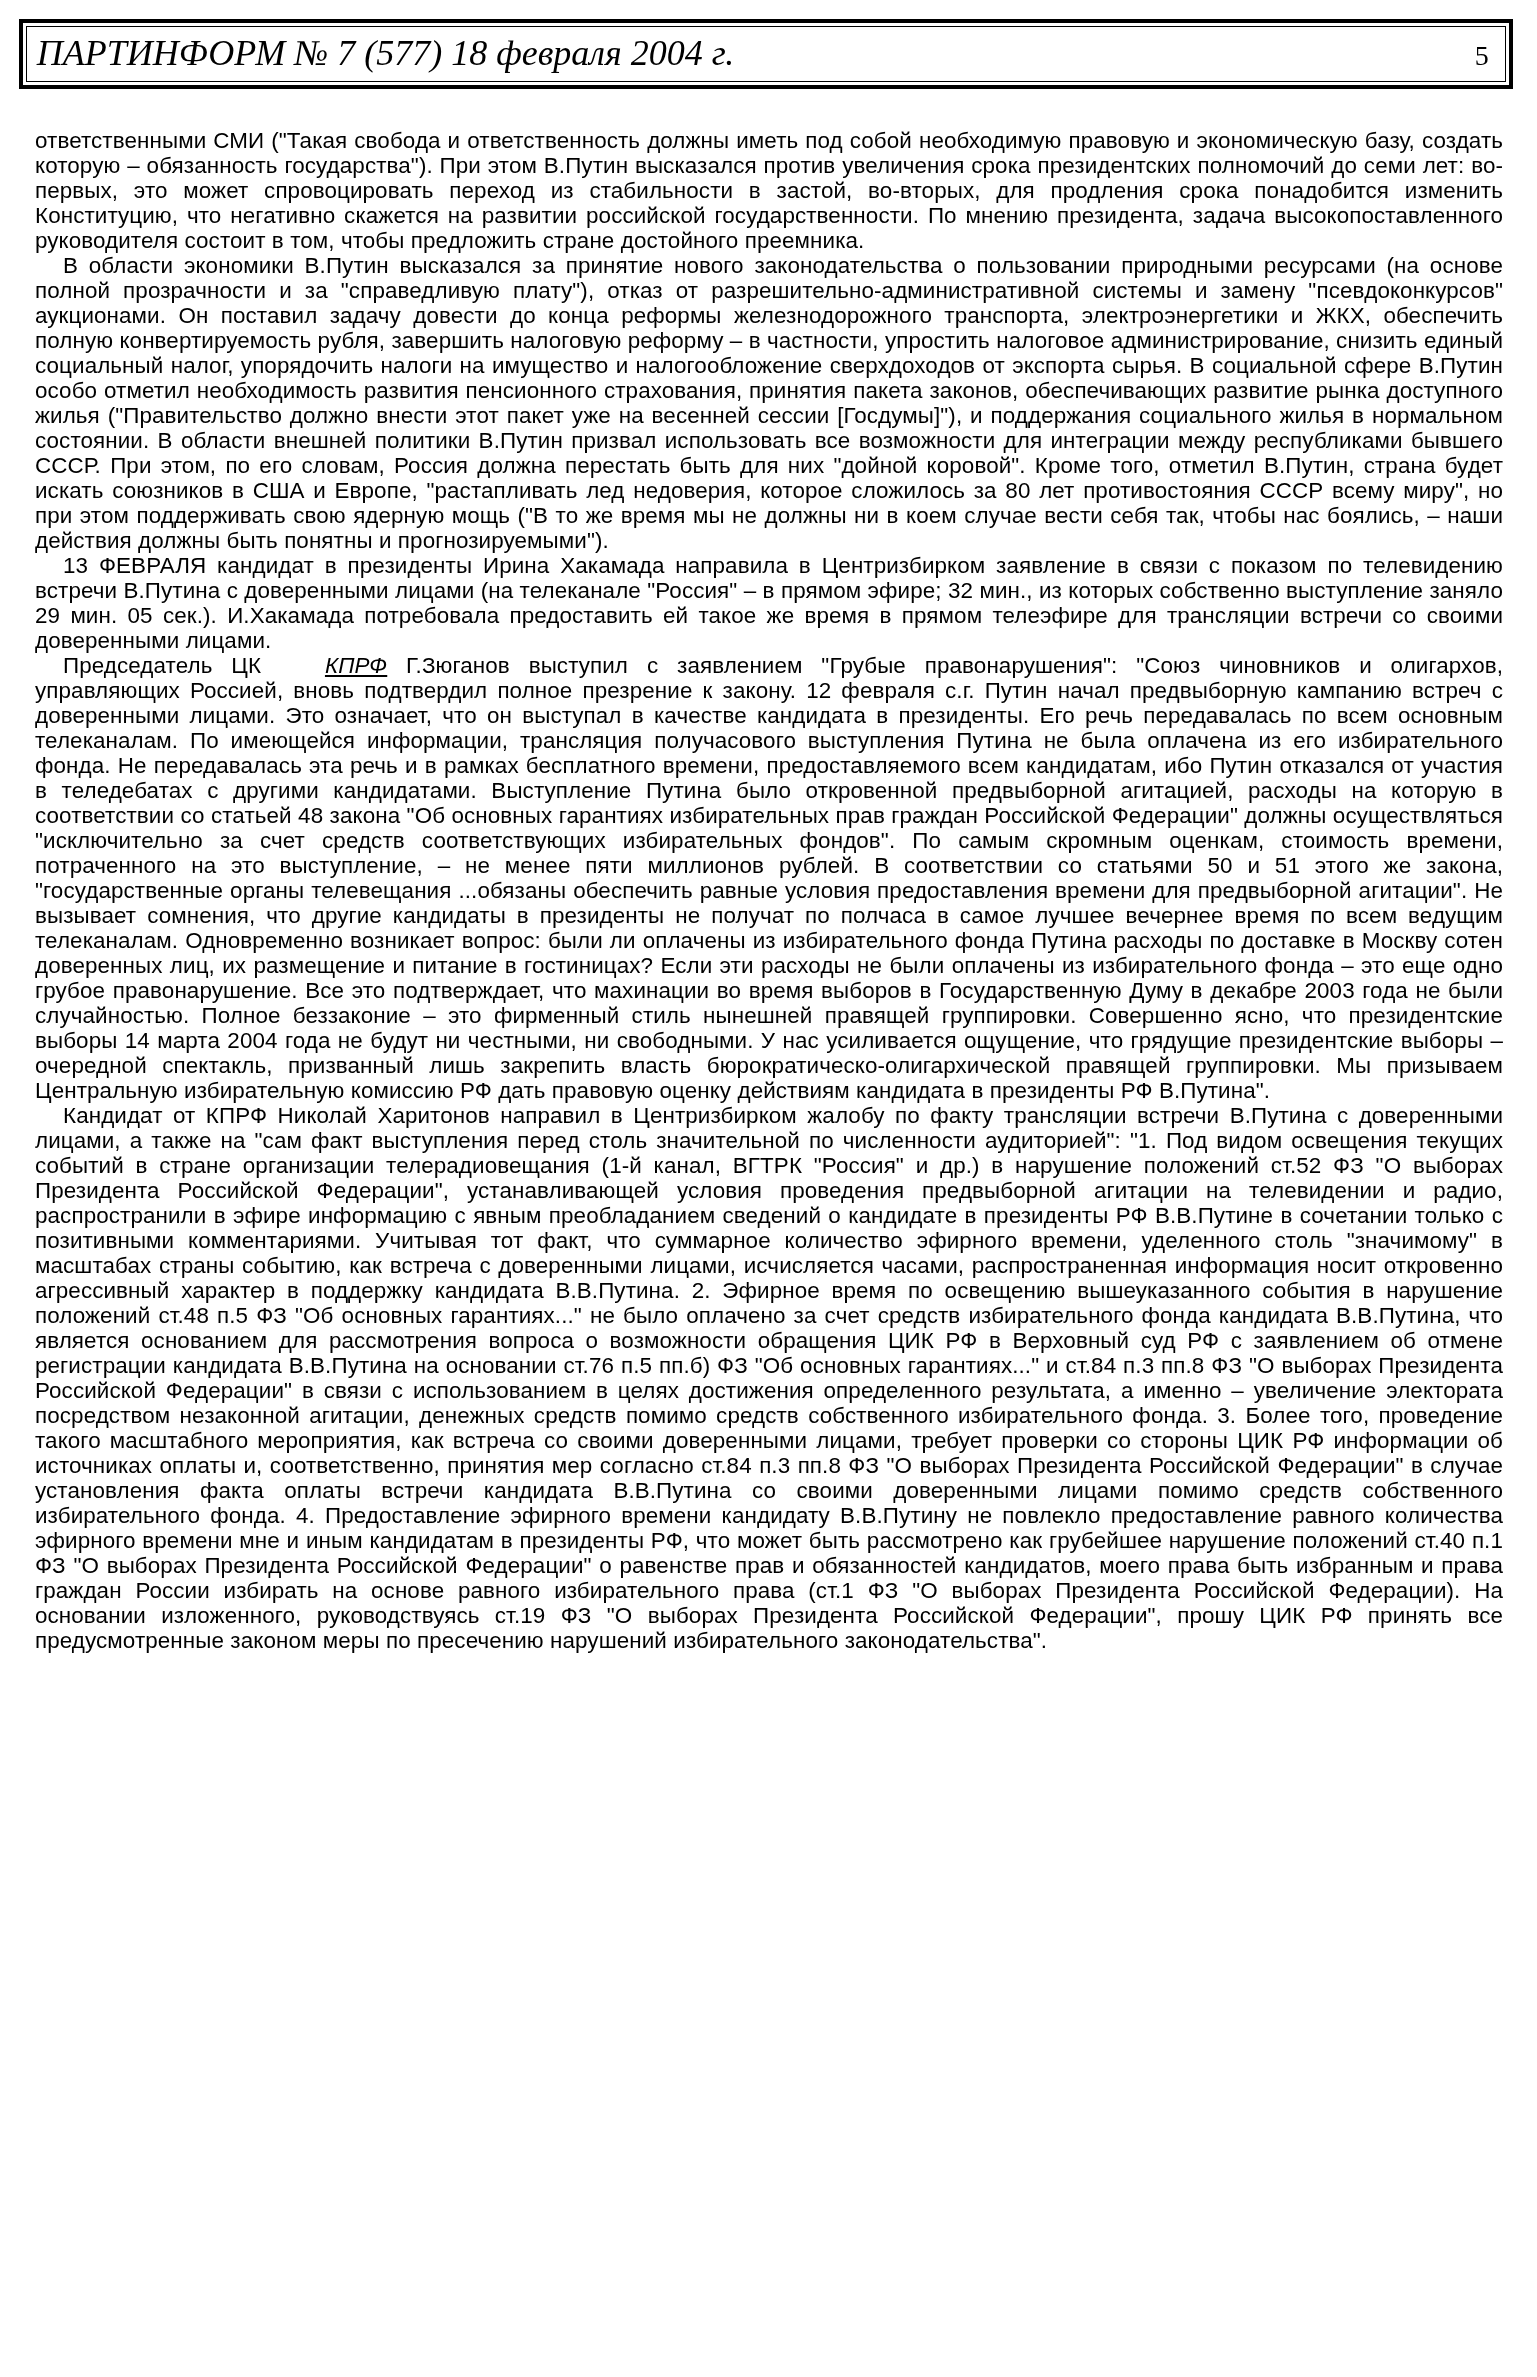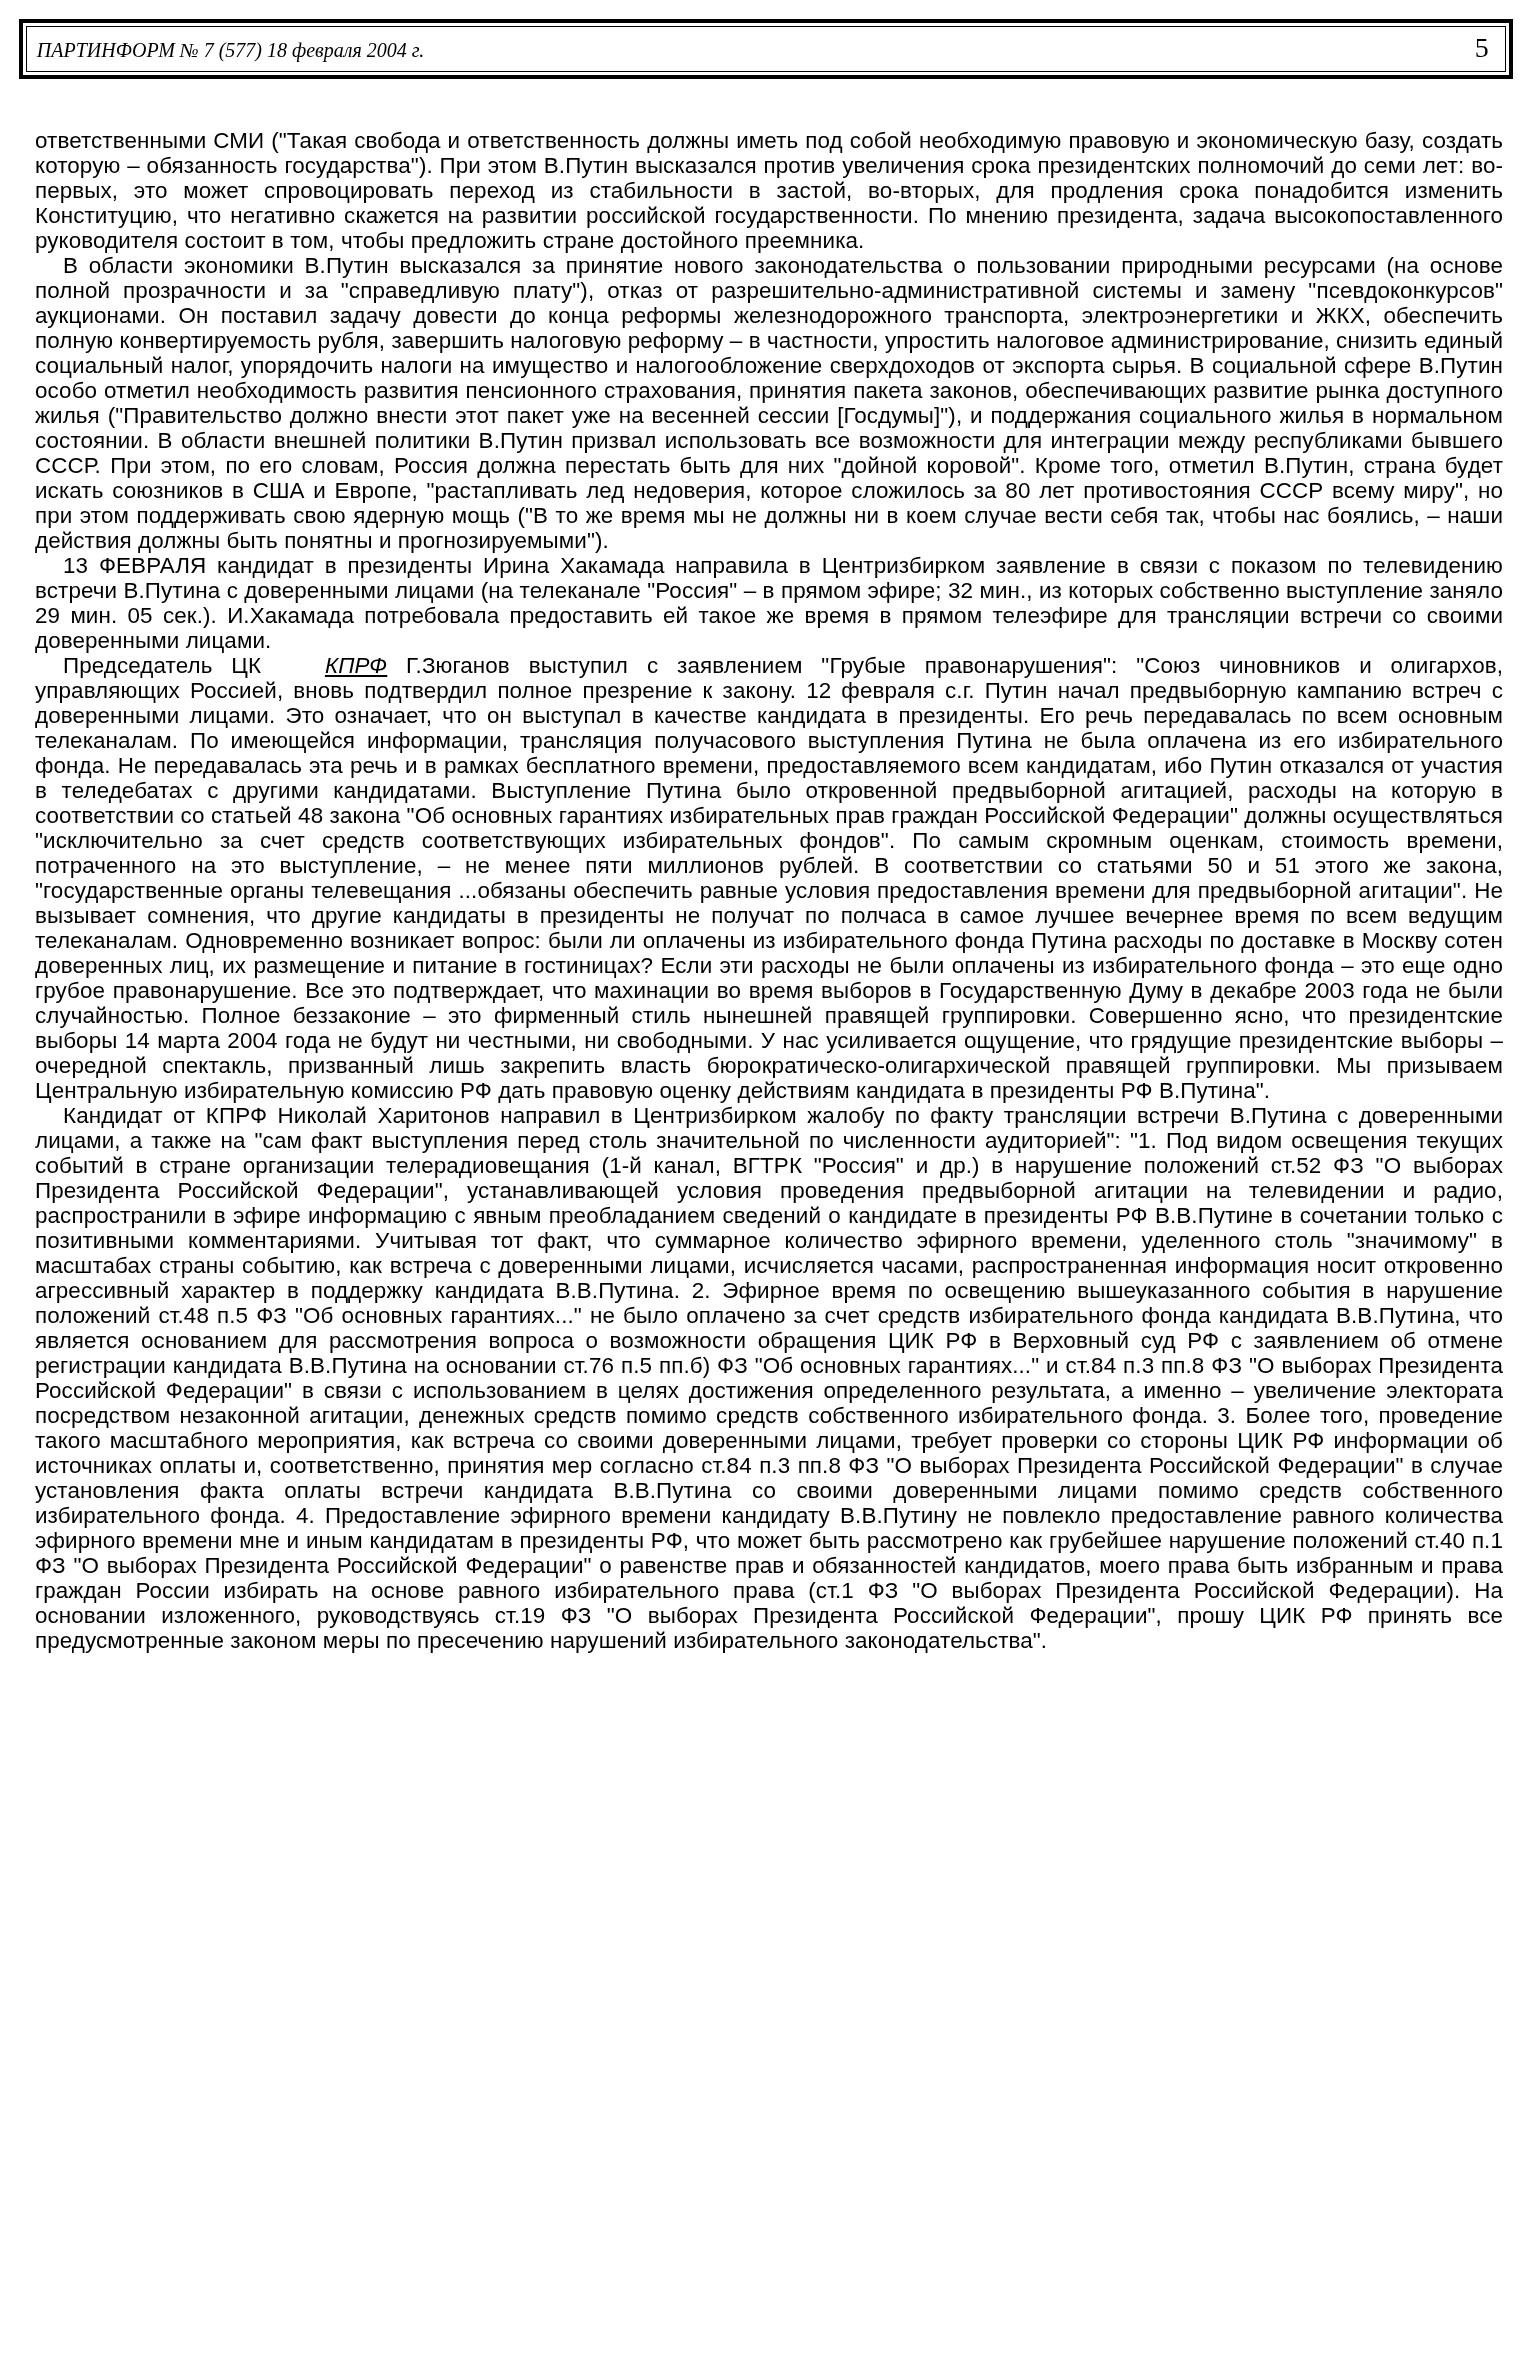--- a/index.html
+++ b/index.html
@@ -24,21 +24,21 @@
   .header-inner {
     border: 1.3px solid #000000;
     display: flex;
     justify-content: space-between;
     align-items: baseline;
     padding: 5.1px 16.7px 7.7px 10.2px;
   }
   .journal-title {
     font-family: "Liberation Serif", serif;
     font-style: italic;
-    font-size: 20px;
+    font-size: 36px;
     white-space: nowrap;
   }
   .page-number {
     font-family: "Liberation Serif", serif;
     font-size: 28px;
   }
   .article-body {
     position: absolute;
     left: 35px;
     top: 128px;

